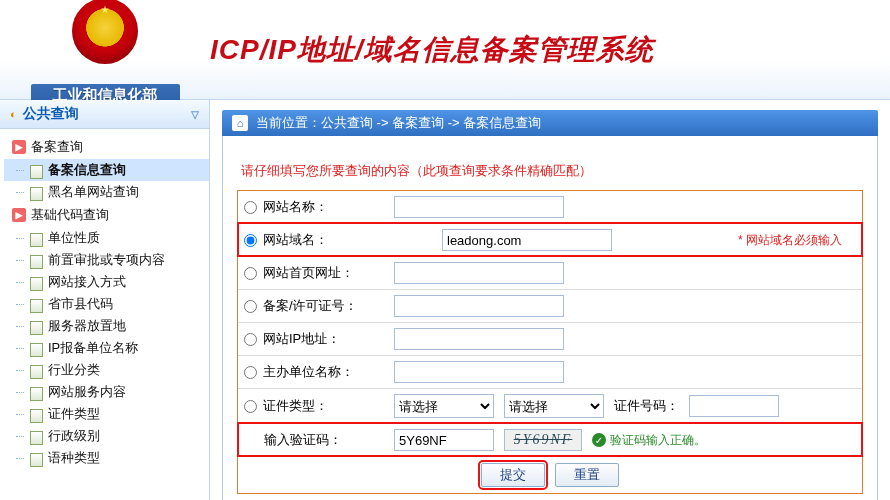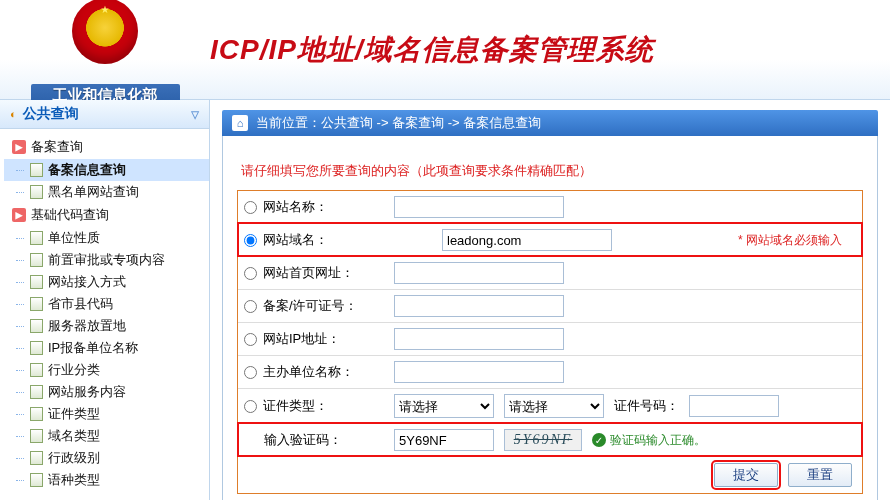--- a/index.html
+++ b/index.html
@@ -12,21 +12,21 @@
 .ministry { color: #fff; font-weight: bold; font-size: 15px; background: linear-gradient(#3a6fb8,#2a5fa8); display:inline-block; padding:2px 22px; margin-top:20px; border-radius:2px; text-shadow:0 1px 1px rgba(0,0,0,.4); }
 .site-title { color: #c70b15; font-weight: bold; font-size: 28px; font-style: italic; font-family: "SimHei","Microsoft YaHei",sans-serif; letter-spacing: 1px; text-shadow: 0 1px 0 #fff; }
 
 .body { display: flex; height: 400px; }
 .sidebar { width: 210px; border-right: 1px solid #c0d6ec; background: #fff; overflow: hidden; }
 .sb-header { display:flex; align-items:center; gap:6px; padding:5px 10px; background: linear-gradient(#f4faff,#d7e8fb); border-bottom:1px solid #c0d6ec; color:#0a5bb8; font-weight:bold; font-size:14px; }
 .sb-header .arrow { margin-left:auto; color:#6a9bd8; font-size:10px; }
 .sb-tree { padding: 6px 0 6px 4px; }
 .sb-group { display:flex; align-items:center; gap:5px; padding:3px 8px; color:#111; font-size:13px; cursor:pointer; }
 .sb-group .gicon { width:14px; height:14px; background:#e66; border-radius:2px; display:inline-flex; align-items:center; justify-content:center; color:#fff; font-size:9px; font-weight:bold; }
-.sb-item { display:flex; align-items:center; gap:5px; padding:2px 8px 2px 26px; color:#111; font-size:13px; cursor:pointer; position:relative; }
+.sb-item { display:flex; align-items:flex-end; gap:5px; padding:2px 8px 2px 26px; color:#111; font-size:13px; cursor:pointer; position:relative; }
 .sb-item::before { content:""; position:absolute; left:12px; top:50%; width:8px; border-top:1px dotted #8ab4e8; }
 .sb-item .doc { width:13px; height:14px; background:linear-gradient(#fff,#dfe9d4); border:1px solid #8aa76a; display:inline-block; }
 .sb-item.active { background:#cfe4ff; font-weight:bold; }
 
 .main { flex:1; padding: 10px 12px 0 12px; overflow:hidden; }
 .crumb { background: linear-gradient(#4f94e6,#2f6fc2); color:#fff; height:26px; display:flex; align-items:center; padding:0 10px; font-size:13px; border-radius:2px 2px 0 0; gap:8px; }
 .crumb .home { width:16px; height:16px; background:#fff; border-radius:2px; display:inline-flex; align-items:center; justify-content:center; color:#2f6fc2; font-size:11px; }
 
 .panel { border:1px solid #b0c8e0; border-top:none; padding:14px 14px 10px 14px; background:#fff; }
 .form-hint { color:#d22; font-size:13px; margin:12px 0 10px 4px; }
@@ -36,21 +36,21 @@
 .row .rlabel { width:150px; display:flex; align-items:center; gap:6px; }
 .row input[type=radio] { margin:0; }
 .row .rinput { flex:1; display:flex; align-items:center; gap:10px; }
 .row .txt { height:22px; border:1px solid #a9bed6; padding:0 4px; font-size:13px; background:#fff; }
 .row .sel { height:24px; border:1px solid #a9bed6; background:#fff; font-size:13px; }
 .req { color:#d22; margin-left:10px; font-size:12px; }
 .hl { outline:2px solid #e11; outline-offset:-1px; position:relative; }
 .captcha-img { width:78px; height:22px; border:1px solid #a9bed6; background:#f0f0f0; display:inline-flex; align-items:center; justify-content:center; font-family:serif; font-style:italic; letter-spacing:2px; color:#2a4c5a; font-size:14px; text-decoration:line-through; }
 .ok { display:inline-flex; align-items:center; gap:4px; color:#2a8a2a; font-size:12px; }
 .ok .dot { width:14px; height:14px; border-radius:50%; background:#2a8a2a; color:#fff; display:inline-flex; align-items:center; justify-content:center; font-size:10px; }
-.buttons { display:flex; gap:10px; justify-content:flex-end; padding:6px 10px; border-top:1px solid #ddd; }
+.buttons { display:flex; gap:10px; justify-content:center; padding:6px 10px; border-top:1px solid #ddd; }
 .btn { height:24px; padding:0 18px; border:1px solid #8faecb; background:linear-gradient(#fdfdfd,#e3ecf7); color:#1a3e80; font-size:13px; cursor:pointer; border-radius:2px; }
 .btn.primary-hl { outline:2px solid #e11; outline-offset:1px; }
 </style>
 </head>
 <body>
 
 <div class="header">
   <div class="emblem-block">
     <div class="emblem"></div>
     <div class="ministry">工业和信息化部</div>
@@ -113,24 +113,20 @@
         <div class="sb-item">
           <span class="doc"></span>
           <span>网站服务内容</span>
         </div>
         <div class="sb-item">
           <span class="doc"></span>
           <span>证件类型</span>
         </div>
         <div class="sb-item">
           <span class="doc"></span>
-          <span>域名类型</span>
-        </div>
-        <div class="sb-item">
-          <span class="doc"></span>
           <span>行政级别</span>
         </div>
         <div class="sb-item">
           <span class="doc"></span>
           <span>语种类型</span>
         </div>
       </div>
   </div>
 
   <div class="main">

